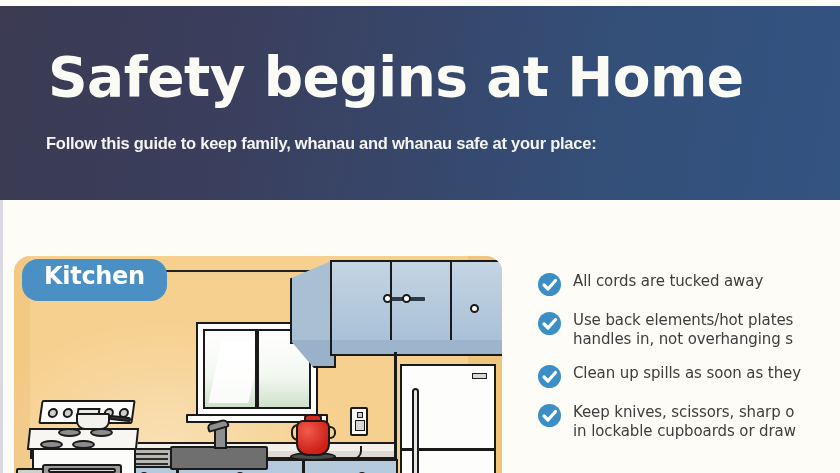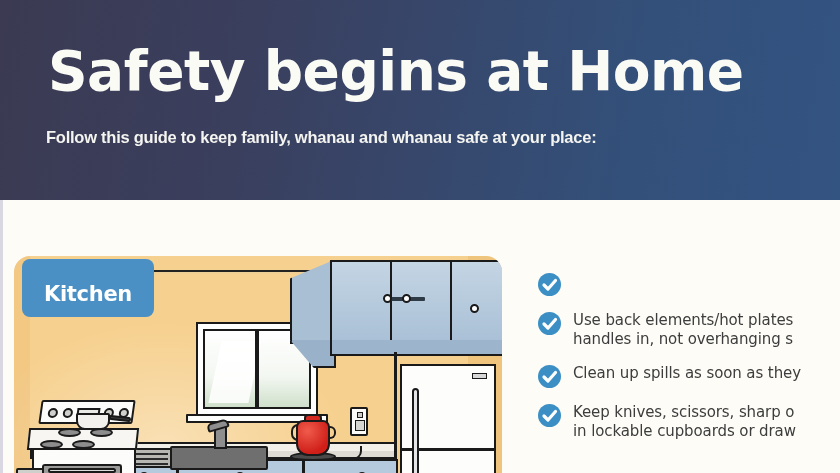--- a/index.html
+++ b/index.html
@@ -12,21 +12,21 @@
 
   body {
     font-family: "Liberation Sans", sans-serif;
     background: #fdfcf7;
     position: relative;
   }
 
   
   #header-banner {
     position: absolute;
-    left: 0; top: 0;
+    left: 0; top: 6px;
     width: 840px;
     height: 200px;
     background: linear-gradient(100deg, #3b3a52 0%, #3a3f5e 30%, #33507a 75%, #335381 100%);
     overflow: hidden;
   }
 
   #page-title {
     position: absolute;
     left: 48px;
     top: 44px;
@@ -629,34 +629,35 @@
     <div class="stove-knob sk2"></div>
     <div class="stove-display"></div>
     <div class="stove-knob sk3"></div>
     <div class="stove-knob sk4"></div>
   </div>
   <div class="pot"></div>
   <div class="pot-handle"></div>
   <div class="floor-tray"></div>
 </div>
 
-<div id="room-badge" style="position:absolute;left:22px;top:259px;padding:23px 22px 11px;border-radius:8px;
-            background:#4a90c4;font-family:'DejaVu Sans',sans-serif;font-size:21px;
+<div id="room-badge" style="position:absolute;left:22px;top:259px;padding:3px 22px 11px;border-radius:16px;
+            background:#4a90c4;font-family:'DejaVu Sans',sans-serif;font-size:24px;
             font-weight:bold;color:#ffffff;letter-spacing:-0.3px;">
   <span>Kitchen</span>
 </div>
 
 <div id="checklist">
 
   <div class="check-row">
     <span class="check-icon">
       <svg width="23" height="23" viewBox="0 0 23 23">
           <path d="M6 12 L10 16 L17.5 7.5" stroke="#ffffff" stroke-width="3.2" fill="none" stroke-linecap="round" stroke-linejoin="round"></path>
         </svg>
     </span>
+    <span class="check-text">All cords are tucked away</span>
   </div>
 
   <div class="check-row">
     <span class="check-icon">
       <svg width="23" height="23" viewBox="0 0 23 23">
           <path d="M6 12 L10 16 L17.5 7.5" stroke="#ffffff" stroke-width="3.2" fill="none" stroke-linecap="round" stroke-linejoin="round"></path>
         </svg>
     </span>
     <span class="check-text">Use back elements/hot plates
 handles in, not overhanging s</span>

